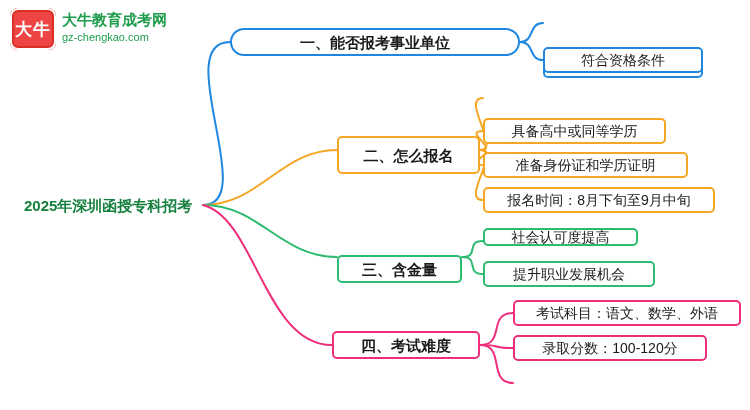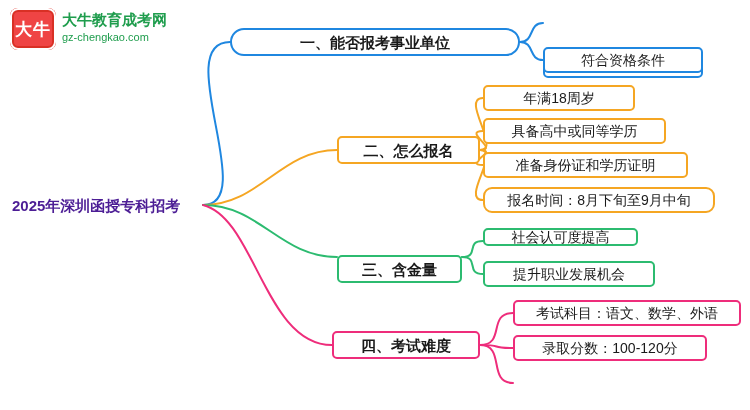--- a/index.html
+++ b/index.html
@@ -20,23 +20,23 @@
     color:#1a1a1a;font-size:14px;line-height:1;white-space:nowrap;
     box-sizing:border-box;padding:0 8px;
   }
   .branch{font-weight:bold;font-size:15px;}
   .b-blue{border-color:#1f87e0;}
   .b-orange{border-color:#f5a623;}
   .b-green{border-color:#2cbb70;}
   .b-pink{border-color:#ee2d7b;}
 
   .root-label{
-    position:absolute;left:12px;top:195px;width:195px;height:22px;
+    position:absolute;left:24px;top:195px;width:195px;height:22px;
     display:flex;align-items:center;
-    font-size:15px;font-weight:bold;color:#4c1d95;white-space:nowrap;
+    font-size:15px;font-weight:bold;color:#15803d;white-space:nowrap;
   }
 
   .logo{position:absolute;left:10px;top:8px;display:flex;align-items:flex-start;gap:6px;}
   .logo-mark{
     width:46px;height:42px;background:#ef4444;border-radius:8px;
     display:flex;align-items:center;justify-content:center;
     color:#fff;font-weight:bold;font-size:17px;letter-spacing:1px;
     box-shadow:inset 0 0 0 2px #fff, inset 0 0 0 4px #d93025;
   }
   .logo-text{display:flex;flex-direction:column;justify-content:center;padding-top:3px;}
@@ -78,25 +78,24 @@
       <span class="logo-domain">gz-chengkao.com</span>
     </div>
   </div>
 
   <div class="root-label">2025年深圳函授专科招考</div>
 
   <div class="node branch b-blue" style="left:230px;top:28px;width:290px;height:28px;border-radius:14px;">一、能否报考事业单位</div>
   <div class="node b-blue" style="left:543px;top:10px;width:160px;height:26px;margin-top:42px;">国家承认学历</div>
   <div class="node b-blue" style="left:543px;top:47px;width:160px;height:26px;">符合资格条件</div>
 
-  <div class="node branch b-orange" style="left:337px;top:136px;width:143px;height:28px;">二、怎么报名</div>
-  <div class="node b-orange" style="left:483px;top:85px;width:152px;height:26px;">年满18周岁</div>
+  <div class="node branch b-orange" style="left:337px;top:136px;width:143px;height:38px;">二、怎么报名</div>
   <div class="node b-orange" style="left:483px;top:152px;width:205px;height:26px;">准备身份证和学历证明</div>
   <div class="node b-orange" style="left:483px;top:118px;width:183px;height:26px;">具备高中或同等学历</div>
-  <div class="node b-orange" style="left:483px;top:187px;width:232px;height:26px;border-radius:9px;">报名时间：8月下旬至9月中旬</div>
+  <div class="node b-orange" style="left:483px;top:187px;width:232px;height:26px;">报名时间：8月下旬至9月中旬</div>
 
   <div class="node branch b-green" style="left:337px;top:243px;width:125px;height:28px;margin-top:12px;">三、含金量</div>
   <div class="node b-green" style="left:483px;top:228px;width:155px;height:18px;">社会认可度提高</div>
   <div class="node b-green" style="left:483px;top:261px;width:172px;height:26px;">提升职业发展机会</div>
 
   <div class="node branch b-pink" style="left:332px;top:331px;width:148px;height:28px;">四、考试难度</div>
   <div class="node b-pink" style="left:513px;top:300px;width:228px;height:26px;">考试科目：语文、数学、外语</div>
   <div class="node b-pink" style="left:513px;top:335px;width:194px;height:26px;">录取分数：100-120分</div>
 
 </div>

